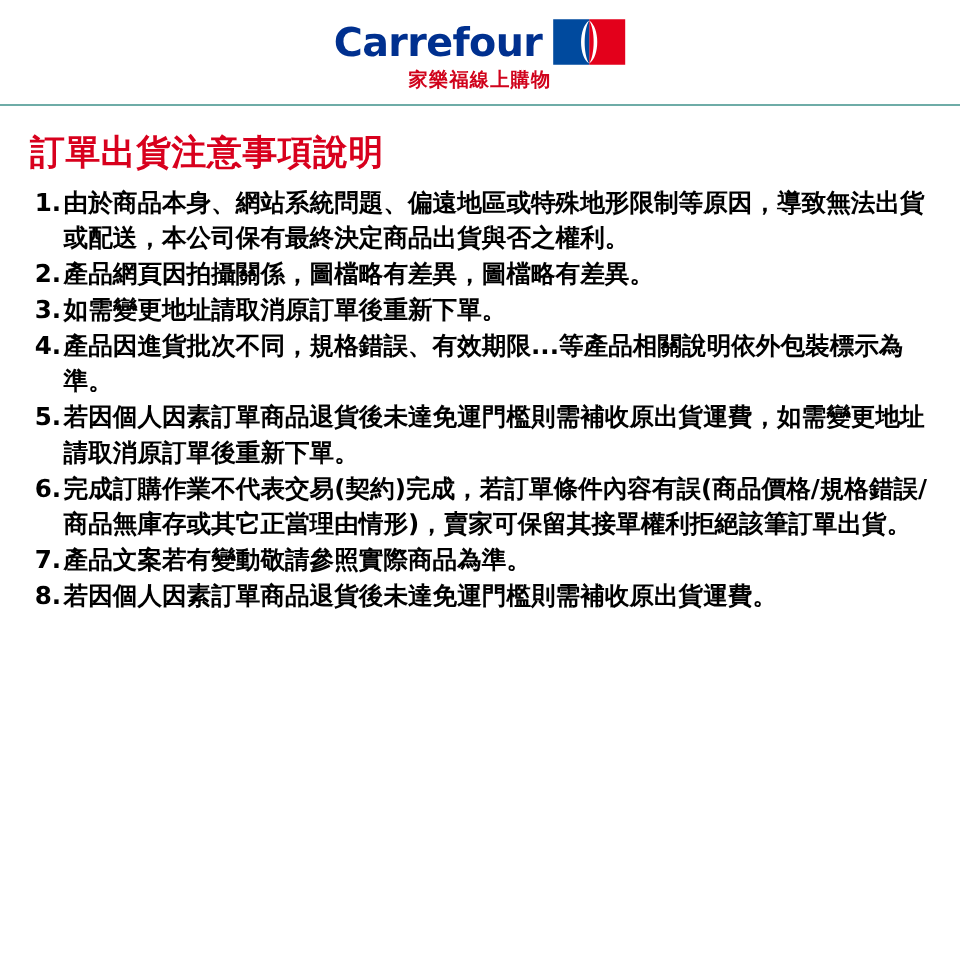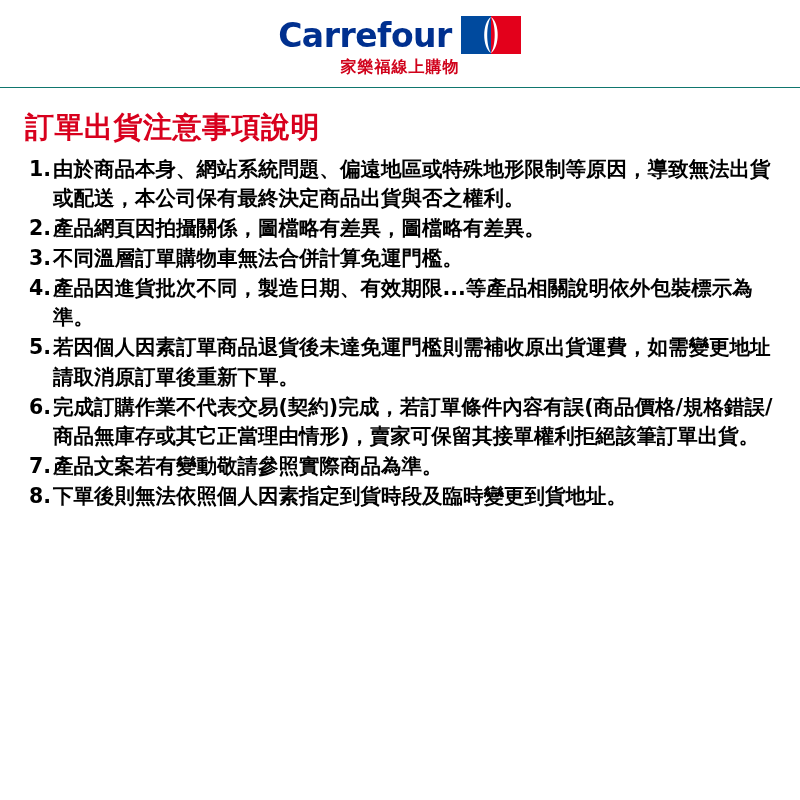--- a/index.html
+++ b/index.html
@@ -131,40 +131,40 @@
       <li>
         <span class="num">1.</span>
         <span class="txt">由於商品本身、網站系統問題、偏遠地區或特殊地形限制等原因，導致無法出貨或配送，本公司保有最終決定商品出貨與否之權利。</span>
       </li>
       <li>
         <span class="num">2.</span>
         <span class="txt">產品網頁因拍攝關係，圖檔略有差異，圖檔略有差異。</span>
       </li>
       <li>
         <span class="num">3.</span>
-        <span class="txt">不同溫層訂單購物車無法合併計算免運門檻。</span>
+        <span class="txt">如需變更地址請取消原訂單後重新下單。</span>
       </li>
       <li>
         <span class="num">4.</span>
-        <span class="txt">產品因進貨批次不同，製造日期、有效期限...等產品相關說明依外包裝標示為準。</span>
+        <span class="txt">產品因進貨批次不同，規格錯誤、有效期限...等產品相關說明依外包裝標示為準。</span>
       </li>
       <li>
         <span class="num">5.</span>
         <span class="txt">若因個人因素訂單商品退貨後未達免運門檻則需補收原出貨運費，如需變更地址請取消原訂單後重新下單。</span>
       </li>
       <li>
         <span class="num">6.</span>
         <span class="txt">完成訂購作業不代表交易(契約)完成，若訂單條件內容有誤(商品價格/規格錯誤/商品無庫存或其它正當理由情形)，賣家可保留其接單權利拒絕該筆訂單出貨。</span>
       </li>
       <li>
         <span class="num">7.</span>
         <span class="txt">產品文案若有變動敬請參照實際商品為準。</span>
       </li>
       <li>
         <span class="num">8.</span>
-        <span class="txt">下單後則無法依照個人因素指定到貨時段及臨時變更到貨地址。</span>
+        <span class="txt">若因個人因素訂單商品退貨後未達免運門檻則需補收原出貨運費。</span>
       </li>
     </ol>
 
     <div class="footer-spacer"></div>
   </div>
 
 </div>
 
 </body></html>

